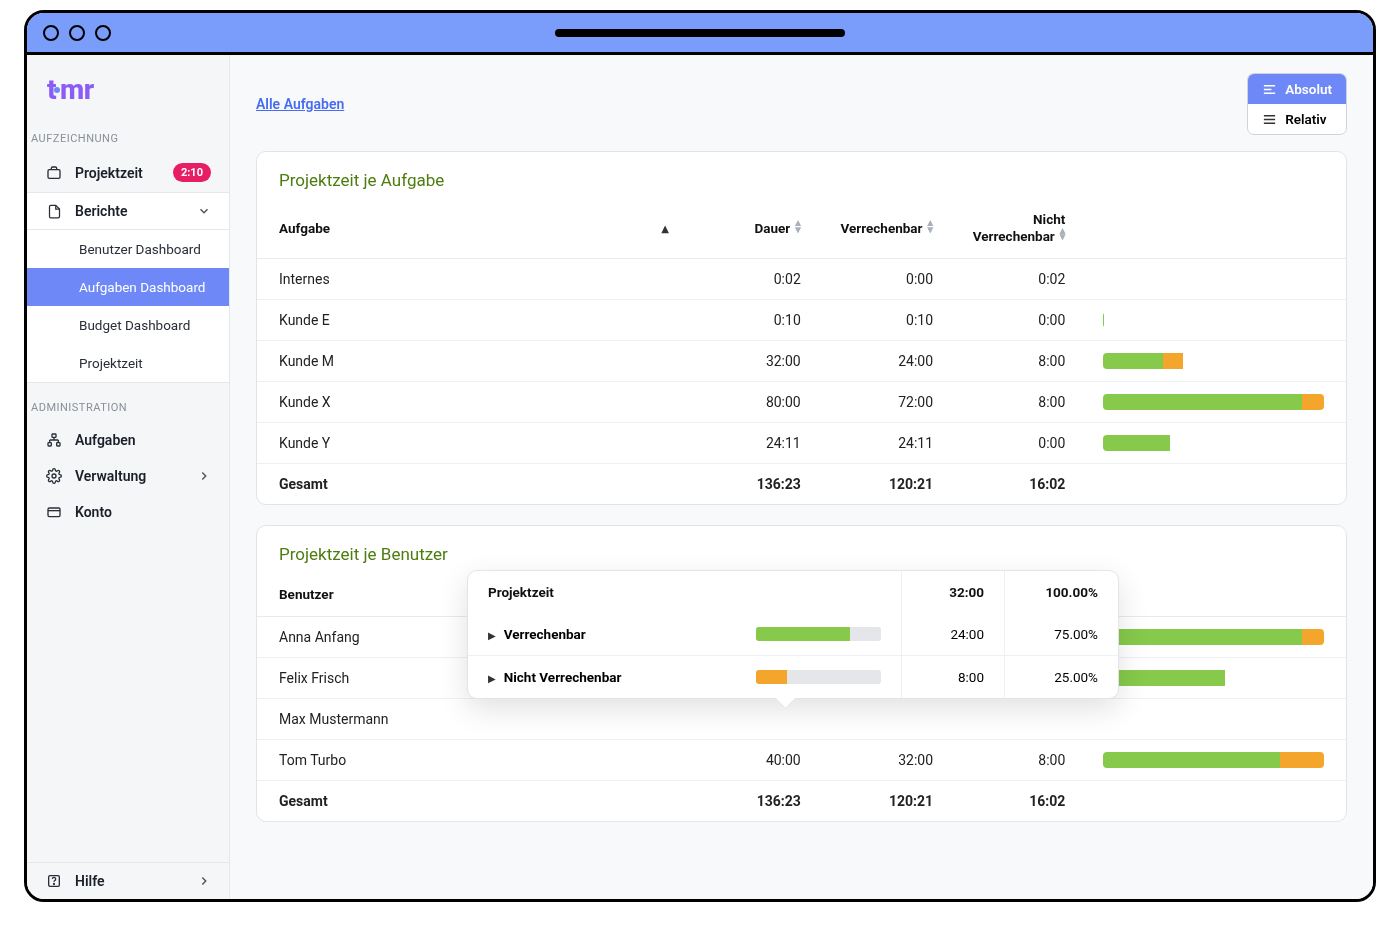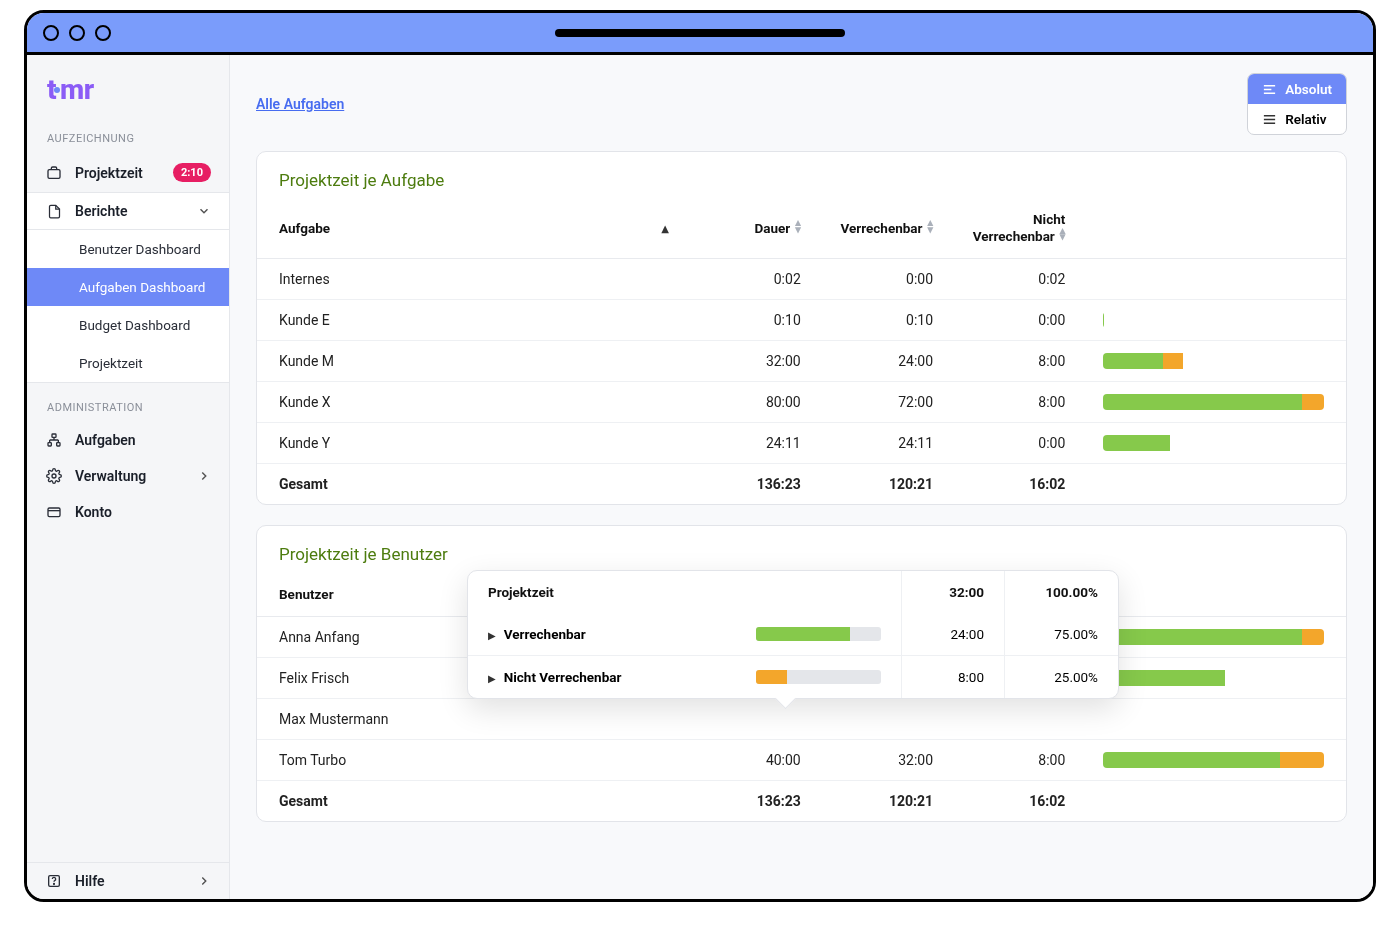--- a/index.html
+++ b/index.html
@@ -7,21 +7,21 @@
 
 .window { width: 1352px; height: 892px; margin: 10px auto; border: 3px solid #000; border-radius: 20px; overflow: hidden; display: flex; flex-direction: column; background: #fff; }
 .titlebar { height: 42px; background: #7a9cfb; border-bottom: 3px solid #000; display: flex; align-items: center; padding: 0 16px; position: relative; }
 .tb-dot { width: 16px; height: 16px; border: 2.5px solid #000; border-radius: 50%; margin-right: 10px; }
 .tb-slot { position: absolute; left: 50%; transform: translateX(-50%); width: 290px; height: 8px; background: #000; border-radius: 4px; }
 
 .app { flex: 1; display: flex; min-height: 0; }
 .sidebar { width: 203px; background: #f5f6f8; border-right: 1px solid #e5e7eb; display: flex; flex-direction: column; font-size: 14px; color: #111; }
 .logo { padding: 18px 20px 16px; font-weight: 800; font-size: 28px; letter-spacing: -0.5px; color: #8b5cf6; }
 .logo .i { display: inline-block; width: 6px; height: 6px; background: #6e89f7; border-radius: 50%; vertical-align: 6px; margin-left: -2px; }
-.section-label { font-size: 11px; letter-spacing: 0.5px; color: #8a8f99; padding: 10px 20px 8px; }
+.section-label { font-size: 11px; letter-spacing: 0.5px; color: #8a8f99; padding: 10px 4px 8px; }
 .side-item { display: flex; align-items: center; padding: 10px 18px; color: #1a1f29; cursor: pointer; gap: 12px; }
 .side-icon { width: 18px; display: flex; justify-content: center; color: #2a2e38; }
 .side-label { flex: 1; font-weight: 600; font-size: 14px; }
 .chev { color: #555; }
 .badge { background: #e71e63; color: #fff; font-size: 11px; font-weight: 700; padding: 3px 8px; border-radius: 12px; }
 .subnav { background: #fff; border-top: 1px solid #e5e7eb; border-bottom: 1px solid #e5e7eb; margin-bottom: 8px; }
 .sub-item { padding: 11px 18px 11px 52px; font-size: 13.5px; color: #2a2e38; cursor: pointer; }
 .sub-item.active { background: #6e89f7; color: #fff; }
 .sidebar-bottom { margin-top: auto; border-top: 1px solid #e5e7eb; }
 

